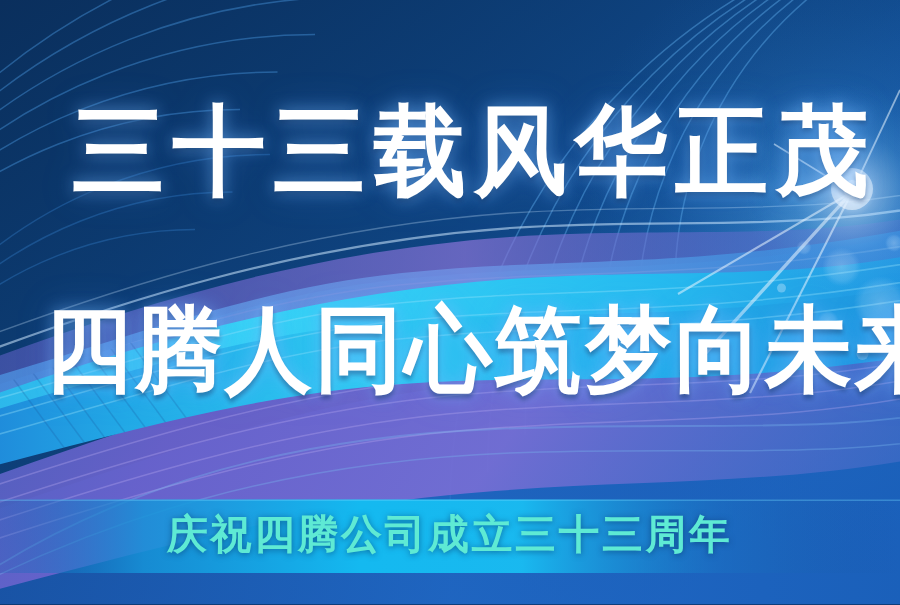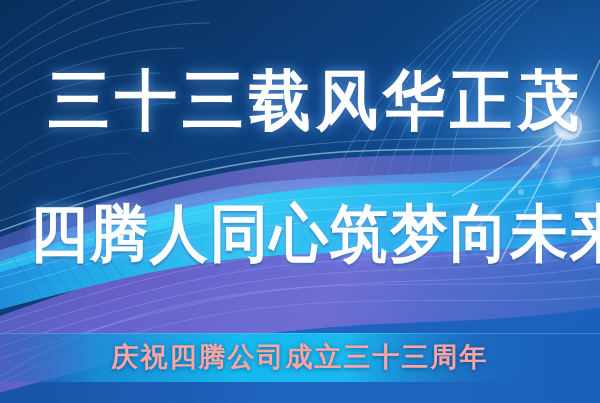--- a/index.html
+++ b/index.html
@@ -32,21 +32,21 @@
     left:30px; top:202px;
     font-size:58px; line-height:58px;
     letter-spacing:2px;
     transform:scaleY(1.08);
     transform-origin:left top;
   }
   #subtitle{
     position:absolute;
     left:0; right:0; top:340px;
     text-align:center;
-    color:#fca5a5;
+    color:#5eead4;
     font-family:"DejaVu Serif","Liberation Serif",serif;
     font-weight:700;
     font-size:27px;
     line-height:34px;
     letter-spacing:2px;
     white-space:nowrap;
     text-shadow:0 1px 4px rgba(6,40,88,.55);
   }
 </style>
 </head>

